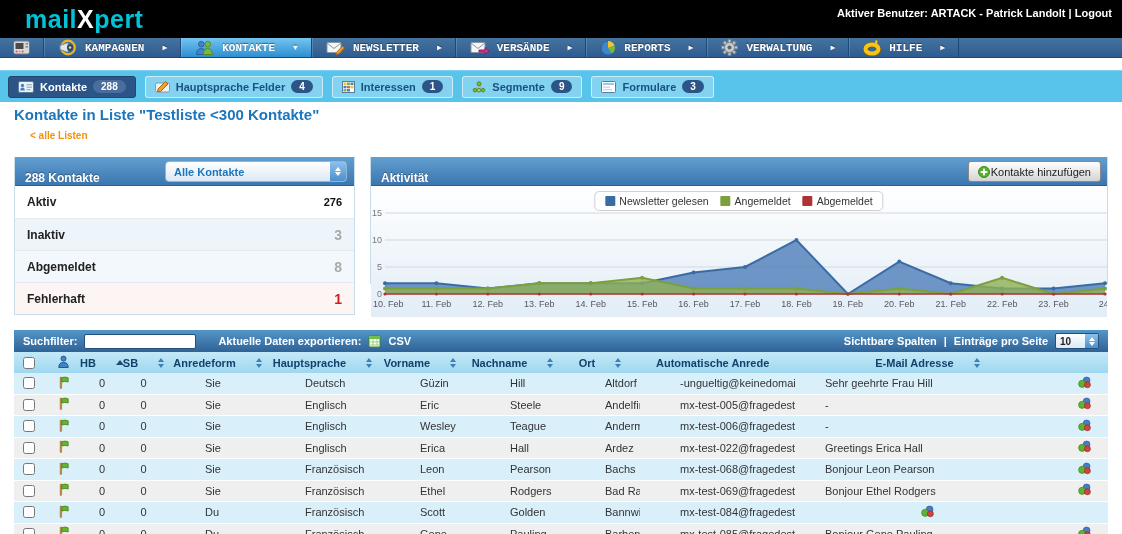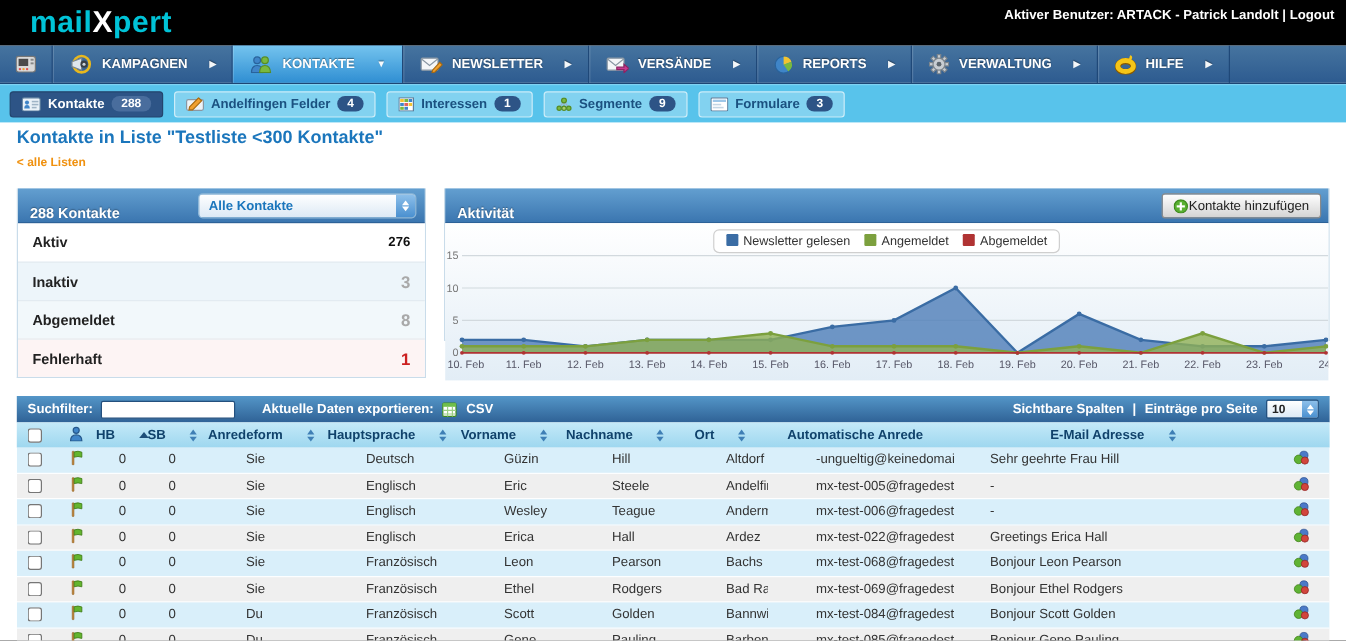--- a/index.html
+++ b/index.html
@@ -8,22 +8,22 @@
   .app { position:relative; width:1122px; height:534px; background:#fff; overflow:hidden; margin:0 auto; }
 
   
   .topbar { position:absolute; left:0; top:0; width:100%; height:38px; background:#000; }
   .logo { position:absolute; left:25px; top:5px; font-size:25px; font-weight:bold; letter-spacing:0.5px; }
   .logo .c1 { color:#00c3d7; } .logo .c2 { color:#ffffff; } .logo .c3 { color:#00c3d7; }
   .userbox { position:absolute; right:10px; top:7px; font-size:11px; font-weight:bold; color:#fff; }
   .userbox a { color:#fff; text-decoration:none; }
 
   
-  .mainnav { position:absolute; left:0; top:38px; width:100%; height:32px;
-    background:linear-gradient(#46749f,#2d5b90); display:flex; border-bottom:1px solid #1d4674; }
+  .mainnav { position:absolute; left:0; top:38px; width:100%; height:20px;
+    background:linear-gradient(#46749f,#2d5b90); display:flex; border-bottom:1px solid #1d4674;font-family:Liberation Mono, monospace; }
   .nav-item { display:flex; align-items:center; gap:8px; padding:0 13px; color:#fff;
     font-size:11px; font-weight:bold; text-shadow:0 -1px 1px rgba(0,0,0,.45);
     border-right:1px solid #1f4878; border-left:1px solid rgba(255,255,255,.16); cursor:pointer; }
   .nav-item:first-child { border-left:none; }
   .nav-item.active { background:linear-gradient(#74c4ef,#2f8ed2); }
   .nav-item .arrow { font-size:8px; margin-left:10px; opacity:.95; }
   .nav-item svg { display:block; }
 
   
   .subnav { position:absolute; left:0; top:70px; width:100%; height:32px; background:#58c3eb;
@@ -31,21 +31,21 @@
   .tab { display:inline-flex; align-items:center; gap:6px; height:22px; padding:0 9px;
     border-radius:3px; font-size:11px; font-weight:bold; cursor:pointer;
     background:rgba(255,255,255,.25); border:1px solid rgba(255,255,255,.6); color:#1b5180; }
   .tab.active { background:#2d5486; border-color:#23456e; color:#fff; }
   .tab .badge { background:#2d5486; color:#fff; border-radius:9px; padding:1px 8px; font-size:10px; }
   .tab.active .badge { background:#496d9d; }
   .tab svg { display:block; }
 
   
   .page-title { position:absolute; left:14px; top:106px; font-size:15px; font-weight:bold; color:#1b76bc; }
-  .back-link { position:absolute; left:14px; top:130px; font-size:10px; font-weight:bold; color:#f0910f; text-decoration:none; }
+  .back-link { position:absolute; left:30px; top:130px; font-size:10px; font-weight:bold; color:#f0910f; text-decoration:none; }
 
   
   .panel-hd { height:29px; background:linear-gradient(#639fd0,#3b76b0); border-bottom:1px solid #2d6298;
     display:flex; align-items:flex-end; padding:0 10px; color:#fff; font-size:12px; font-weight:bold;
     text-shadow:0 -1px 1px rgba(0,0,0,.35); position:relative; }
   .stats-panel { position:absolute; left:14px; top:157px; width:341px; height:158px; border:1px solid #c9dcea; border-top:none; }
   .sel { position:absolute; right:7px; top:4px; height:21px; border-radius:4px; cursor:pointer;
     background:linear-gradient(#ffffff,#dcE9f5); border:1px solid #8fb8d8; display:flex; align-items:center; overflow:hidden; }
   .sel .sel-txt { flex:1; padding:0 8px; font-size:11px; font-weight:bold; color:#1b76bc; text-shadow:none; }
   .sel .stepper { width:16px; align-self:stretch; background:linear-gradient(#8ec0ea,#4a90d0);
@@ -235,21 +235,21 @@
         <span>Kontakte</span>
         <span class="badge">288</span>
       </div>
       <div class="tab">
         <span>
           <svg width="15" height="12" viewBox="0 0 15 12">
             <rect x="0.5" y="2" width="14" height="9" rx="1.5" fill="#eef3f7" stroke="#8a97a3"></rect>
             <path d="M3 9.5 L10.5 2 L13 4.5 L5.5 12 L2.5 12 Z" fill="#f0a030" stroke="#a96a10" transform="translate(0,-1.5)"></path>
           </svg>
         </span>
-        <span>Andelfingen Felder</span>
+        <span>Hauptsprache Felder</span>
         <span class="badge">4</span>
       </div>
       <div class="tab">
         <span>
           <svg width="13" height="12" viewBox="0 0 13 12">
             <rect x="0.5" y="0.5" width="12" height="11" fill="#fff" stroke="#5b7d9b"></rect>
             <rect x="1.5" y="1.5" width="3" height="2.5" fill="#f2c430"></rect>
             <rect x="5" y="1.5" width="3" height="2.5" fill="#79b93f"></rect>
             <rect x="8.5" y="1.5" width="3" height="2.5" fill="#3f85c8"></rect>
             <rect x="1.5" y="4.8" width="3" height="2.5" fill="#3f85c8"></rect>
@@ -689,21 +689,20 @@
             </svg></span>
         </div>
         <div class="td center">0</div>
         <div class="td center">0</div>
         <div class="td pl40">Du</div>
         <div class="td pl35">Französisch</div>
         <div class="td pl45">Scott</div>
         <div class="td pl45">Golden</div>
         <div class="td pl45">Bannwil</div>
         <div class="td pl40">mx-test-084@fragedestages.ch</div>
-        <div class="td pl30">Bonjour Scott Golden</div>
         <div class="td icon-c">
           <span><svg width="15" height="13" viewBox="0 0 15 13">
               <circle cx="9.6" cy="4.4" r="3.4" fill="#4a7ac8" stroke="#2d4f8e" stroke-width="0.6"></circle>
               <circle cx="5.2" cy="7.8" r="3.6" fill="#5fb334" stroke="#3d7a14" stroke-width="0.6"></circle>
               <circle cx="10.4" cy="8.8" r="3" fill="#d2453c" stroke="#8e2323" stroke-width="0.6"></circle>
             </svg></span>
         </div>
       </div>
       <div class="tr grid-row">
         <div class="td center">

